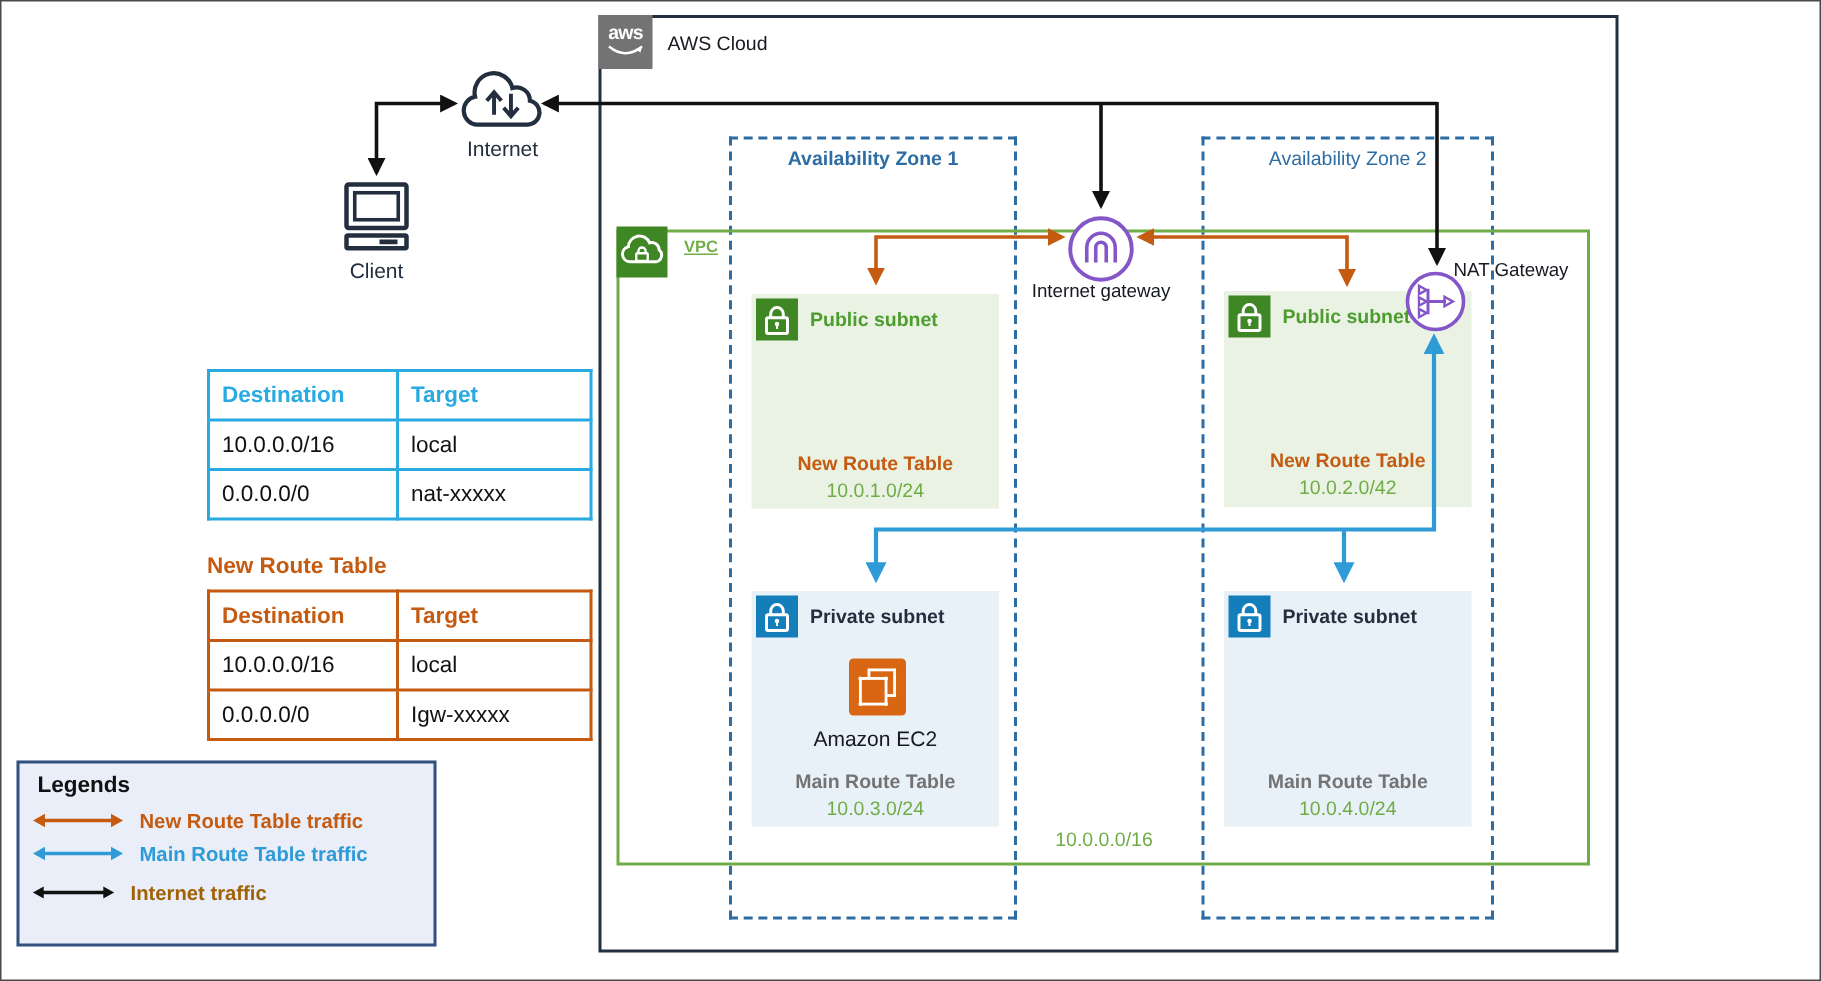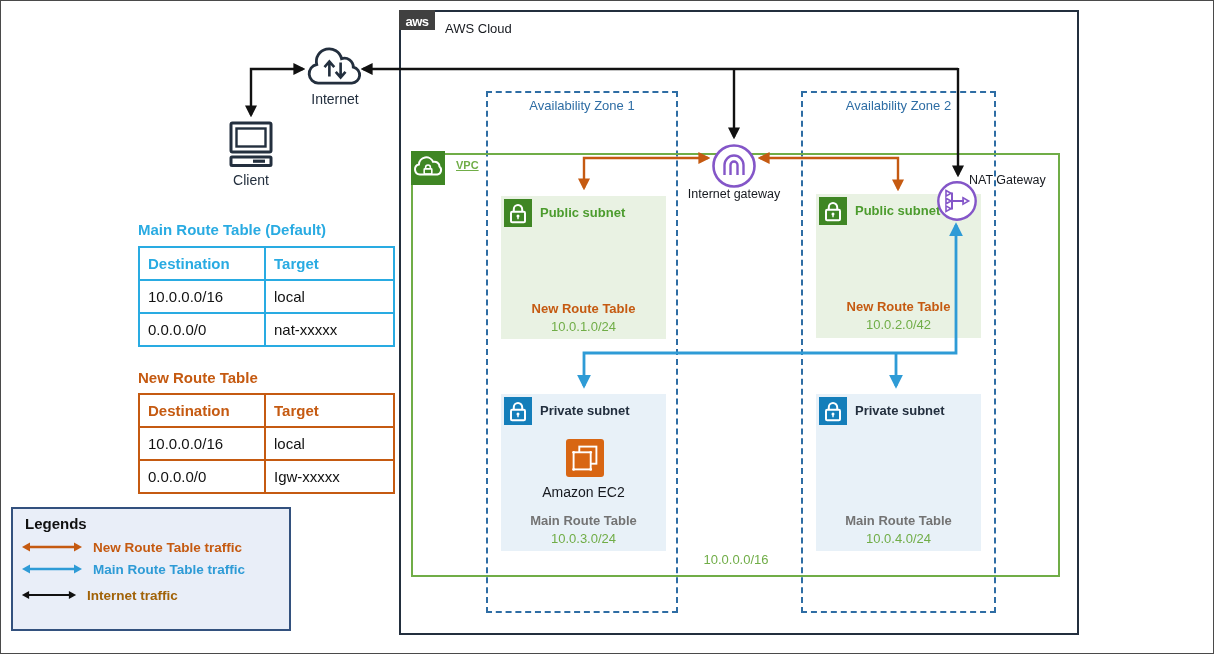--- a/index.html
+++ b/index.html
@@ -6,21 +6,21 @@
   body { background:#fff; font-family:"Liberation Sans", sans-serif; }
   #canvas {
     position:relative; width:1214px; height:654px; background:#fff;
     border:1px solid #4a4a4a; overflow:hidden;
     font-family:"Liberation Sans", sans-serif;
   }
   .abs { position:absolute; }
 
   
   .aws-cloud-box { left:398px; top:9px; width:680px; height:625px; border:2px solid #232F3E; z-index:1; background:#fff; }
-  .aws-logo { left:398px; top:9px; width:36px; height:20px; background:#404040; z-index:4; color:#fff; text-align:center; }
+  .aws-logo { left:398px; top:9px; width:36px; height:36px; background:#737373; z-index:4; color:#fff; text-align:center; }
   .aws-logo .aws-word { font-size:13px; font-weight:bold; letter-spacing:-0.5px; line-height:15px; display:block; margin-top:4px; }
   .aws-cloud-title { left:444px; top:20px; font-size:13px; color:#16191F; z-index:7; }
 
   .az-box { border:2px dashed #2E6DA4; z-index:2; }
   .az1 { left:485px; top:90px; width:192px; height:522px; }
   .az2 { left:800px; top:90px; width:195px; height:522px; }
   .az-label { top:97px; font-size:13px; color:#2E6DA4; text-align:center; z-index:7; }
 
   .vpc-box { left:410px; top:152px; width:649px; height:424px; border:2px solid #70AD47; z-index:2; background:transparent; }
   .vpc-icon { left:410px; top:150px; width:34px; height:34px; background:#3F8624; z-index:5; }
@@ -90,21 +90,21 @@
     <span class="aws-word">aws</span>
     <svg width="36" height="12" viewBox="0 0 36 12">
       <path d="M7 2 Q18 11 29 2" fill="none" stroke="#fff" stroke-width="1.6"></path>
       <path d="M29 2 l-1 4 l-3.4 -2.2 Z" fill="#fff"></path>
     </svg>
   </div>
   <div class="abs aws-cloud-title">AWS Cloud</div>
 
   <div class="abs az-box az1"></div>
   <div class="abs az-box az2"></div>
-  <div class="abs az-label" style="left:485px;width:192px;">Availability Zone 1</div>
+  <div class="abs az-label" style="left:485px;width:192px;font-weight:bold;">Availability Zone 1</div>
   <div class="abs az-label" style="left:800px;width:195px;">Availability Zone 2</div>
 
   <div class="abs vpc-box"></div>
   <div class="abs vpc-icon">
     <svg width="34" height="34" viewBox="0 0 24 24">
       <path d="M6.3 16.6 a3.6 3.6 0 0 1 -0.7 -7.1 A5.2 5.2 0 0 1 15.6 7.7 a3.5 3.5 0 0 1 4.5 3.3 A3.2 3.2 0 0 1 18.6 16.6 Z" fill="none" stroke="#fff" stroke-width="1.4"></path>
       <path d="M10.3 12.6 v-1 a1.7 1.7 0 0 1 3.4 0 v1" fill="none" stroke="#fff" stroke-width="1.1"></path>
       <rect x="9.3" y="12.6" width="5.4" height="3.6" rx="0.5" fill="none" stroke="#fff" stroke-width="1.1"></rect>
     </svg>
   </div>
@@ -231,21 +231,20 @@
     <path d="M250,114 L250,68 L302,68" fill="none" stroke="#111" stroke-width="2.4" marker-start="url(#ah-k)" marker-end="url(#ah-k)"></path>
     <path d="M957,68 L362,68" fill="none" stroke="#111" stroke-width="2.4" marker-end="url(#ah-k)"></path>
     <path d="M733,68 L733,136" fill="none" stroke="#111" stroke-width="2.4" marker-end="url(#ah-k)"></path>
     <path d="M957,67 L957,174" fill="none" stroke="#111" stroke-width="2.4" marker-end="url(#ah-k)"></path>
     <path d="M583,187 L583,157 L707,157" fill="none" stroke="#C55A11" stroke-width="2.4" marker-start="url(#ah-o)" marker-end="url(#ah-o)"></path>
     <path d="M759,157 L897,157 L897,188" fill="none" stroke="#C55A11" stroke-width="2.4" marker-start="url(#ah-o)" marker-end="url(#ah-o)"></path>
     <path d="M583,385 L583,352 L955,352 L955,224" fill="none" stroke="#2E9BD6" stroke-width="2.8" marker-start="url(#ah-b)" marker-end="url(#ah-b)"></path>
     <path d="M895,352 L895,385" fill="none" stroke="#2E9BD6" stroke-width="2.8" marker-end="url(#ah-b)"></path>
   </svg>
 
-  <div class="abs rtable-title" style="left:137px;top:220px;color:#29ABE2;">Main Route Table (Default)</div>
   <table class="abs rtable cyan" style="left:137px;top:245px;">
     <tbody>
         <tr>
       <td class="hdr c1">Destination</td>
       <td class="hdr c2">Target</td>
     </tr>
     <tr>
       <td>10.0.0.0/16</td>
       <td>local</td>
     </tr>

